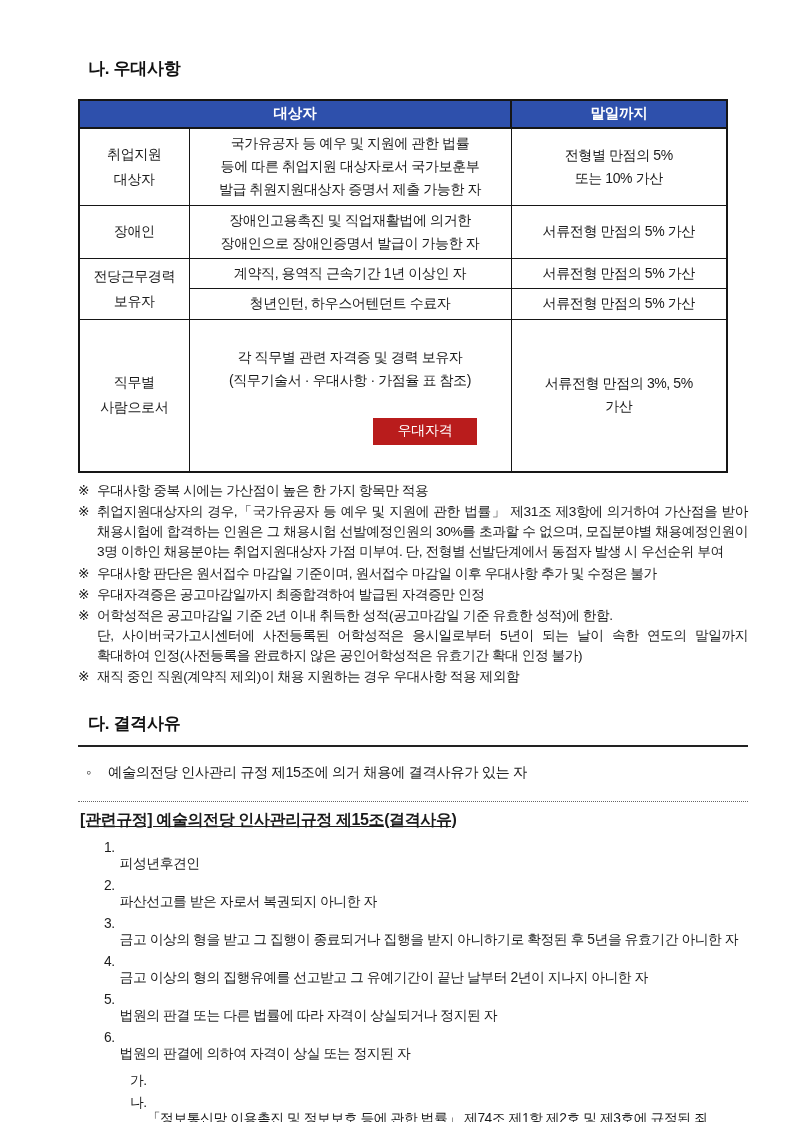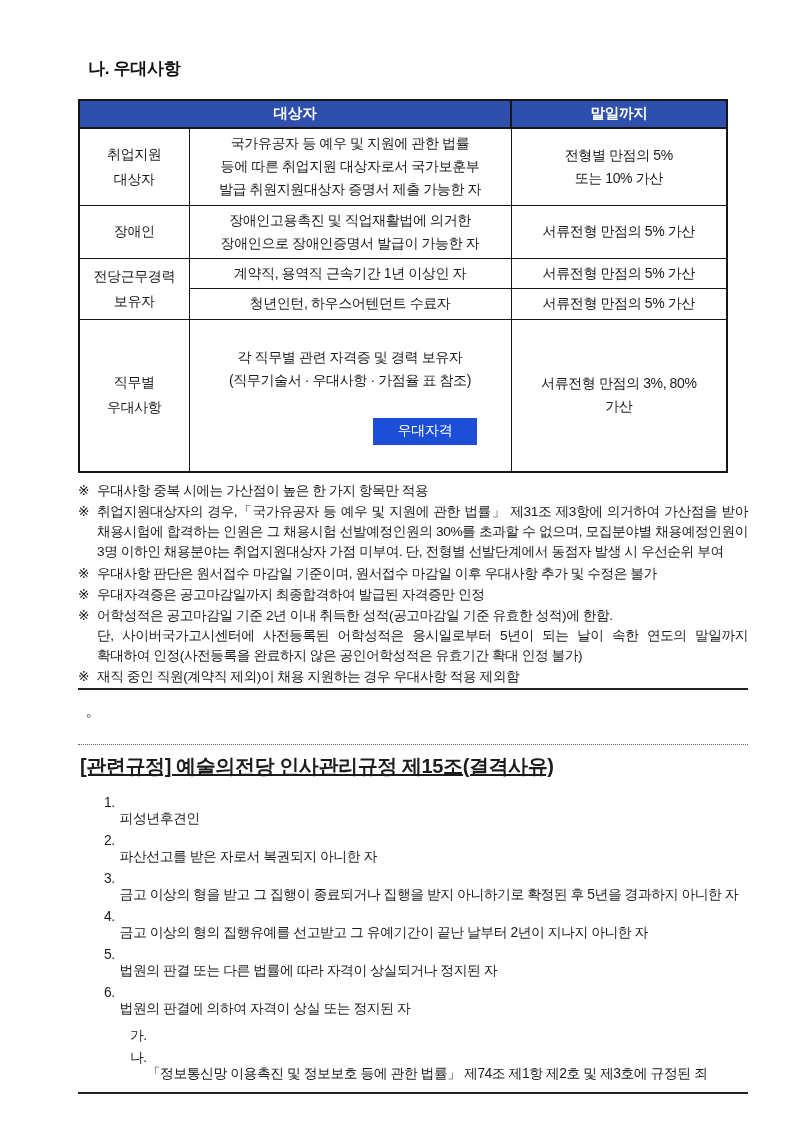--- a/index.html
+++ b/index.html
@@ -47,21 +47,21 @@
     line-height: 1.66; letter-spacing: -0.4px;
     padding: 3px 4px; white-space: pre-line; word-break: keep-all;
   }
   table.pref td.cat { line-height: 1.8; }
   table.pref col.c1 { width: 110px; }
   table.pref col.c2 { width: 322px; }
   table.pref col.c3 { width: 216px; }
   tr.dashed td { border-top: 1.2px dashed #555; }
   .badge-row { text-align: center; padding-left: 150px; margin-top: 2px; }
   .badge {
-    display: inline-block; background: #1d4ed8; color: #fff;
+    display: inline-block; background: #b91c1c; color: #fff;
     font-size: 14px; letter-spacing: -0.2px;
     padding: 1px 24px 3px 24px; cursor: pointer;
   }
 
   
   .notes { margin-top: 8px; }
   .note {
     display: flex; align-items: flex-start;
     font-size: 13.7px; line-height: 1.47; letter-spacing: -0.45px;
     margin-bottom: 1px; word-break: keep-all;
@@ -77,22 +77,22 @@
   }
   .bullet-line .bullet { flex: none; width: 22px; color: #333; }
 
   .rule-box {
     margin-top: 17px;
     border-top: 1.4px dotted #666;
     border-bottom: 2.2px solid #222;
     padding: 8px 2px 6px 2px;
   }
   .box-title {
-    font-size: 20px; font-weight: bold; text-decoration: underline;
-    letter-spacing: -0.4px; margin-bottom: 13px;
+    font-size: 16px; font-weight: bold; text-decoration: underline;
+    letter-spacing: -0.4px; margin-bottom: 7px;
   }
   .box-intro {
     font-size: 13.8px; letter-spacing: -0.45px; line-height: 1.45;
     margin: 0 0 4px 0; word-break: keep-all;
   }
   .box-item {
     display: flex; align-items: flex-start;
     font-size: 13.8px; line-height: 1.45; letter-spacing: -0.45px;
     margin-bottom: 2px; word-break: keep-all;
   }
@@ -145,29 +145,29 @@
 보유자</td>
           <td>계약직, 용역직 근속기간 1년 이상인 자</td>
           <td>서류전형 만점의 5% 가산</td>
         </tr>
         <tr class="dashed">
           <td>청년인턴, 하우스어텐던트 수료자</td>
           <td>서류전형 만점의 5% 가산</td>
         </tr>
         <tr>
           <td class="cat">직무별
-우대사항</td>
+사람으로서</td>
           <td>
             <span>각 직무별 관련 자격증 및 경력 보유자
 (직무기술서 · 우대사항 · 가점율 표 참조)</span>
             <div class="badge-row">
               <span class="badge">우대자격</span>
             </div>
           </td>
-          <td>서류전형 만점의 3%, 80%
+          <td>서류전형 만점의 3%, 5%
 가산</td>
         </tr>
       </tbody>
     </table>
 
     <div class="notes">
       <div class="note">
         <span class="marker">※</span>
         <span class="txt">우대사항 중복 시에는 가산점이 높은 한 가지 항목만 적용</span>
       </div>
@@ -189,40 +189,42 @@
 단, 사이버국가고시센터에 사전등록된 어학성적은 응시일로부터 5년이 되는 날이 속한 연도의 말일까지 확대하여 인정(사전등록을 완료하지 않은 공인어학성적은 유효기간 확대 인정 불가)</span>
       </div>
       <div class="note">
         <span class="marker">※</span>
         <span class="txt">재직 중인 직원(계약직 제외)이 채용 지원하는 경우 우대사항 적용 제외함</span>
       </div>
     </div>
   </section>
 
   <section>
+    <h2 class="sec-heading sec-c-heading">다. 결격사유</h2>
     <hr class="heading-rule">
 
     <div class="bullet-line">
       <span class="bullet">◦</span>
+      <span>예술의전당 인사관리 규정 제15조에 의거 채용에 결격사유가 있는 자</span>
     </div>
 
     <div class="rule-box">
       <div class="box-title">[관련규정] 예술의전당 인사관리규정 제15조(결격사유)</div>
 
       <div class="box-item lv1">
         <span class="num">1.</span>
         <span class="itxt">피성년후견인</span>
       </div>
       <div class="box-item lv1">
         <span class="num">2.</span>
         <span class="itxt">파산선고를 받은 자로서 복권되지 아니한 자</span>
       </div>
       <div class="box-item lv1">
         <span class="num">3.</span>
-        <span class="itxt">금고 이상의 형을 받고 그 집행이 종료되거나 집행을 받지 아니하기로 확정된 후 5년을 경과하지 아니한 자</span>
+        <span class="itxt">금고 이상의 형을 받고 그 집행이 종료되거나 집행을 받지 아니하기로 확정된 후 5년을 유효기간 아니한 자</span>
       </div>
       <div class="box-item lv1">
         <span class="num">4.</span>
         <span class="itxt">금고 이상의 형의 집행유예를 선고받고 그 유예기간이 끝난 날부터 2년이 지나지 아니한 자</span>
       </div>
       <div class="box-item lv1">
         <span class="num">5.</span>
         <span class="itxt">법원의 판결 또는 다른 법률에 따라 자격이 상실되거나 정지된 자</span>
       </div>
       <div class="box-item lv1">

